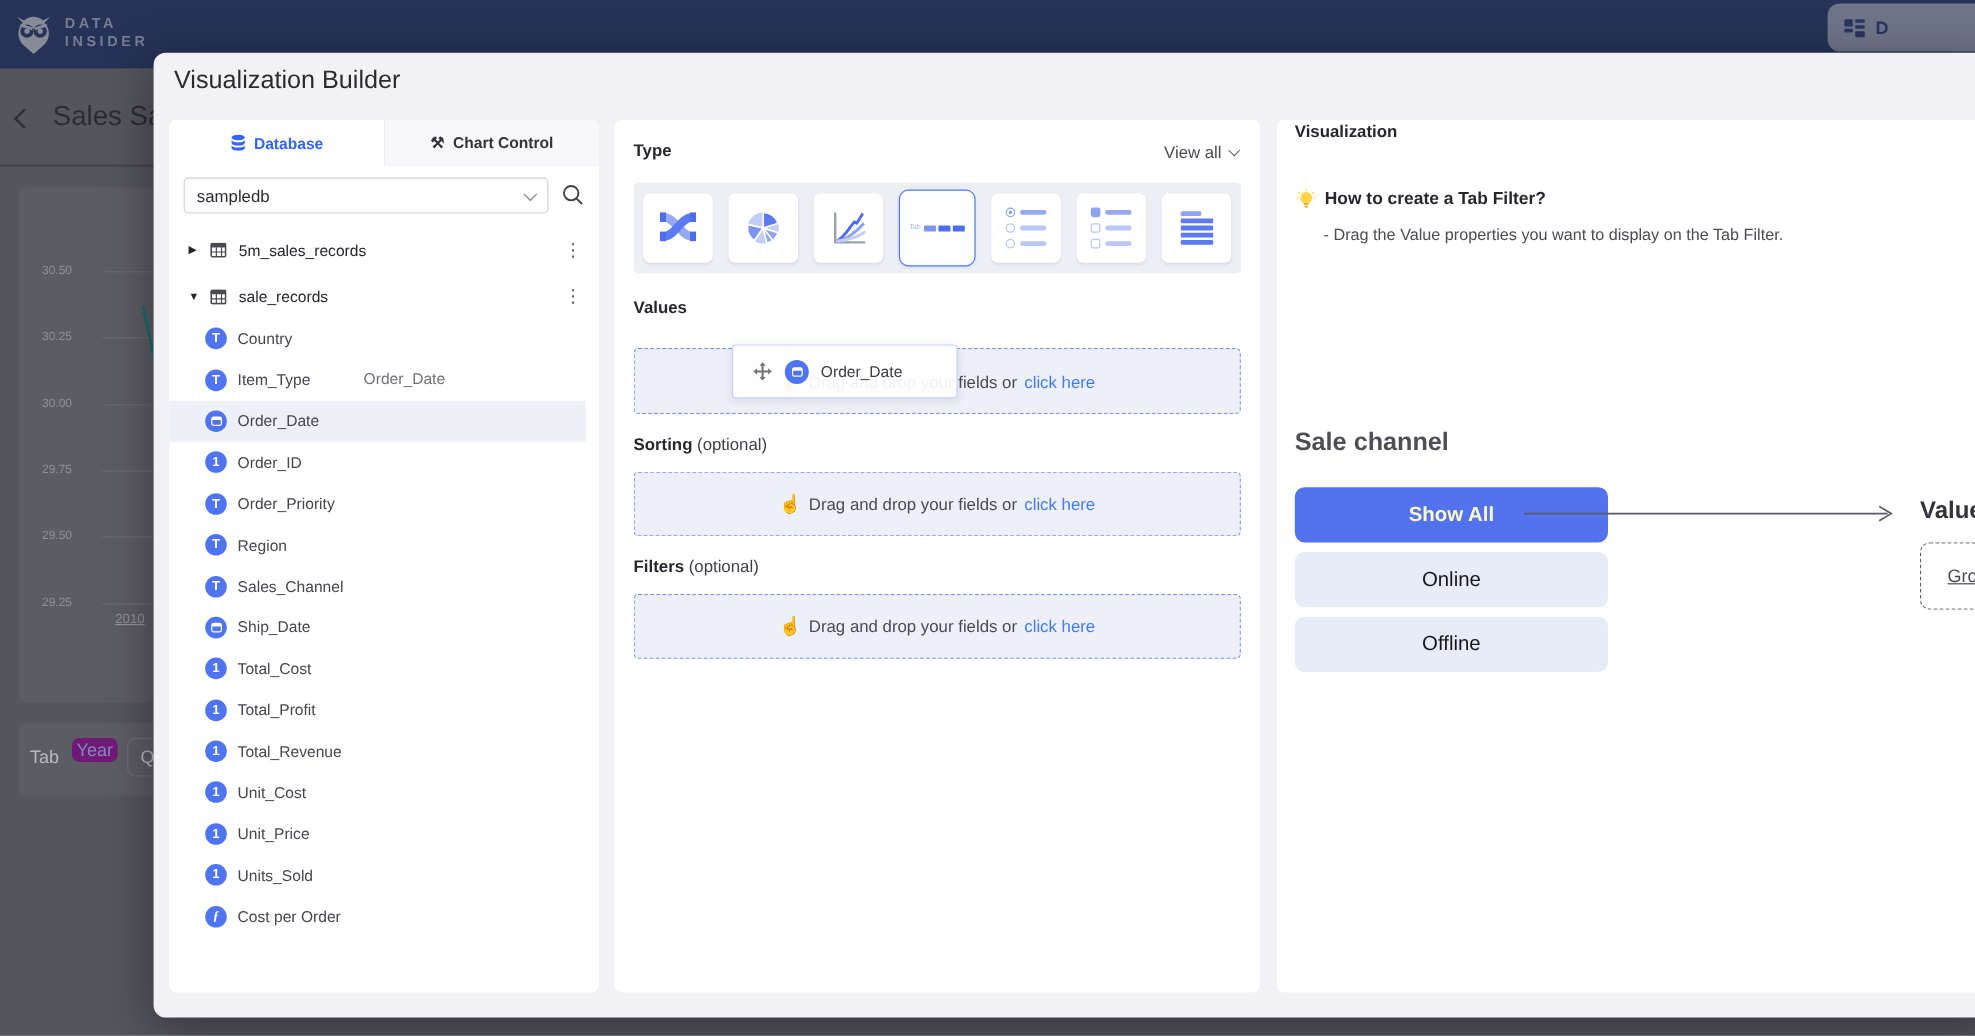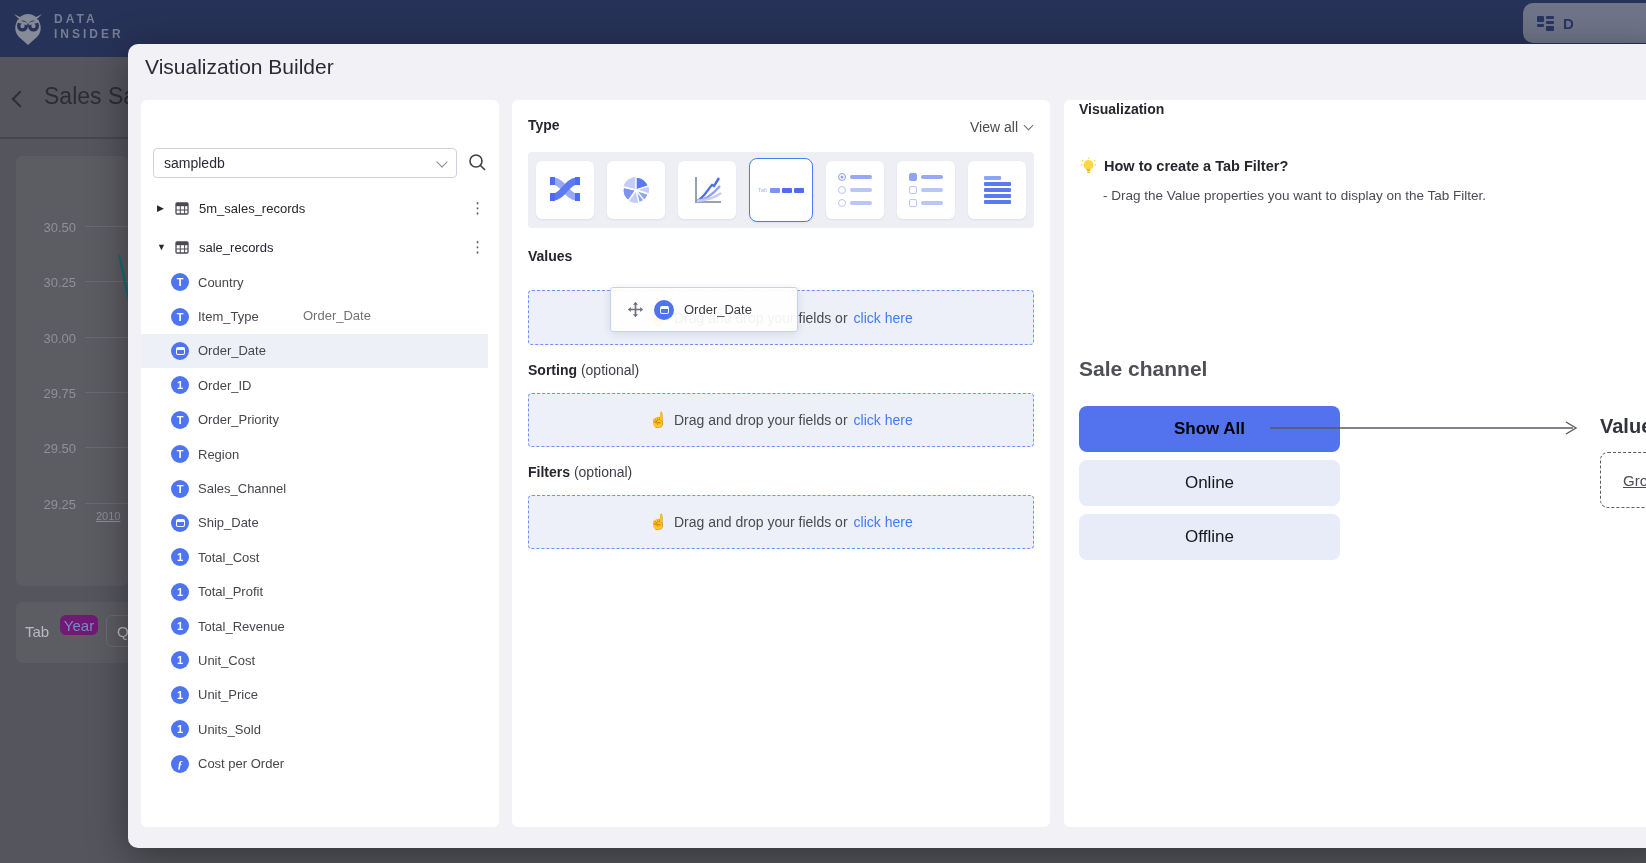--- a/index.html
+++ b/index.html
@@ -10,21 +10,21 @@
   .navbar { position:absolute; left:0; top:0; width:1646px; height:57px; background:#273258; }
   .brand { position:absolute; left:10px; top:8px; display:flex; align-items:center; gap:8px; }
   .brand-text { color:#767d92; font-size:12px; font-weight:bold; letter-spacing:3px; line-height:15px; }
   .nav-right-btn { position:absolute; left:1523px; top:3px; width:140px; height:40px; background:#6f7588; border-radius:10px; display:flex; align-items:center; gap:8px; padding-left:13px; color:#2a3564; font-weight:bold; font-size:15px; }
 
   .page-header { position:absolute; left:0; top:57px; width:128px; height:82px; border-bottom:2px solid #47474e; }
   .back-ico { position:absolute; left:14px; top:36px; width:12px; height:12px; border-left:2.5px solid #2f2f36; border-bottom:2.5px solid #2f2f36; transform:rotate(45deg); }
   .page-title { position:absolute; left:44px; top:26px; font-size:23px; font-weight:500; color:#2c2c33; white-space:nowrap; }
 
   .chart-card { position:absolute; left:16px; top:156px; width:112px; height:430px; background:#5c5c63; border-radius:6px; }
-  .ytick { position:absolute; left:8px; width:52px; text-align:right; font-size:13px; color:#90909a; }
+  .ytick { position:absolute; left:19px; width:52px; text-align:left; font-size:10px; color:#90909a; }
   .gridline { position:absolute; left:69px; right:0; height:1px; background:#6a6a72; }
   .xtick { position:absolute; left:80px; top:354px; font-size:11px; color:#90909a;text-decoration:underline; }
   .tabs-card { position:absolute; left:16px; top:602px; width:120px; height:61px; background:#5c5c63; border-radius:6px; }
   .tabs-card .lbl { position:absolute; left:9px; top:21px; font-size:15px; color:#b9b9c0; }
   .chip-year { position:absolute; left:44px; top:13px; width:38px; height:20px; background:#701a75; border-radius:6px; color:#7f8ac0; font-size:15px; display:flex; align-items:center; justify-content:center; }
   .chip-qu { position:absolute; left:90px; top:13px; width:44px; height:32px; border:1px solid #6b6b73; border-radius:6px; color:#b9b9c0; font-size:15px; display:flex; align-items:center; padding-left:10px; }
 
   
   .modal { position:absolute; left:128px; top:44px; width:1540px; height:804px; background:#f2f2f6; border-radius:10px 0 0 10px; box-shadow:0 8px 40px rgba(0,0,0,.4); }
   .modal-title { position:absolute; left:17px; top:11px; font-size:21px; font-weight:500; color:#2a2a31; }
@@ -89,21 +89,21 @@
   .chip-lb { font-size:13px; color:#3b3b43; }
 
   
   .rp-header { position:absolute; left:15px; top:1px; font-size:14px; font-weight:bold; color:#26262e; }
   .tip-row { position:absolute; left:16px; top:57px; display:flex; align-items:center; gap:7px; }
   .tip-title { font-size:14.5px; font-weight:bold; color:#26262e; }
   .tip-body { position:absolute; left:39px; top:88px; font-size:13.5px; color:#4b4b55; }
   .widget-title { position:absolute; left:15px; top:257px; font-size:21px; font-weight:600; color:#4e4e57; }
   .opt-col { position:absolute; left:15px; top:306px; display:flex; flex-direction:column; gap:8px; }
   .opt-btn { width:261px; height:46px; border:none; border-radius:8px; font-family:"Liberation Sans",sans-serif; font-size:17px; background:#e8ebf8; color:#16181f; cursor:pointer; }
-  .opt-btn.sel { background:#5272ee; color:#000000; font-weight:bold; }
+  .opt-btn.sel { background:#5272ee; color:#fef9c3; font-weight:bold; }
   .anno-arrow { position:absolute; left:206px; top:320px; }
   .anno-value { position:absolute; left:536px; top:315px; font-size:20px; font-weight:bold; color:#33333c; white-space:nowrap; }
   .anno-box { position:absolute; left:536px; top:352px; width:130px; height:56px; border:1.6px dashed #5c5c64; border-radius:8px; display:flex; align-items:center; padding-left:22px; }
   .anno-group { font-size:15px; color:#4b4b54; text-decoration:underline; white-space:nowrap; }
 </style>
 </head>
 <body>
 
 <div id="screen">
 
@@ -161,20 +161,34 @@
   <div class="tabs-card">
     <span class="lbl">Tab</span>
     <span class="chip-year">Year</span>
     <span class="chip-qu">Qu</span>
   </div>
 
   <div class="modal">
     <div class="modal-title">Visualization Builder</div>
 
     <div class="panel panel-left">
+      <div class="lp-tabs">
+        <div class="lp-tab active">
+          <svg width="13" height="14" viewBox="0 0 13 14">
+            <ellipse cx="6.5" cy="2.6" rx="5.5" ry="2.3" fill="#3265f6"></ellipse>
+            <path d="M1 4.5 c0 1.3 2.5 2.2 5.5 2.2 s5.5 -.9 5.5 -2.2 v2.6 c0 1.3 -2.5 2.2 -5.5 2.2 S1 8.4 1 7.1 Z" fill="#3265f6"></path>
+            <path d="M1 8.8 c0 1.3 2.5 2.2 5.5 2.2 s5.5 -.9 5.5 -2.2 v2.6 c0 1.3 -2.5 2.2 -5.5 2.2 S1 12.7 1 11.4 Z" fill="#3265f6"></path>
+          </svg>
+          <span>Database</span>
+        </div>
+        <div class="lp-tab inactive">
+          <span class="tool-ico">⚒</span>
+          <span>Chart Control</span>
+        </div>
+      </div>
 
       <div class="search-row">
         <input class="combo" readonly="" value="sampledb" style="">
         <span class="combo-chev"></span>
         <svg class="mag" width="19" height="19" viewBox="0 0 19 19">
           <circle cx="8" cy="8" r="6" fill="none" stroke="#3f3f49" stroke-width="1.6"></circle>
           <line x1="12.5" y1="12.5" x2="17" y2="17" stroke="#3f3f49" stroke-width="1.6"></line>
         </svg>
       </div>
 

